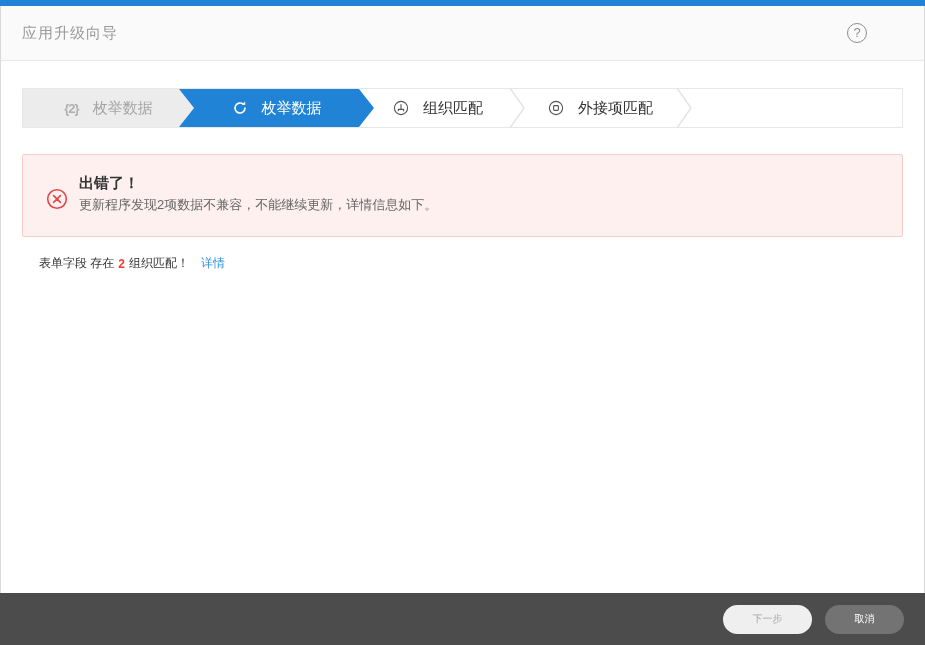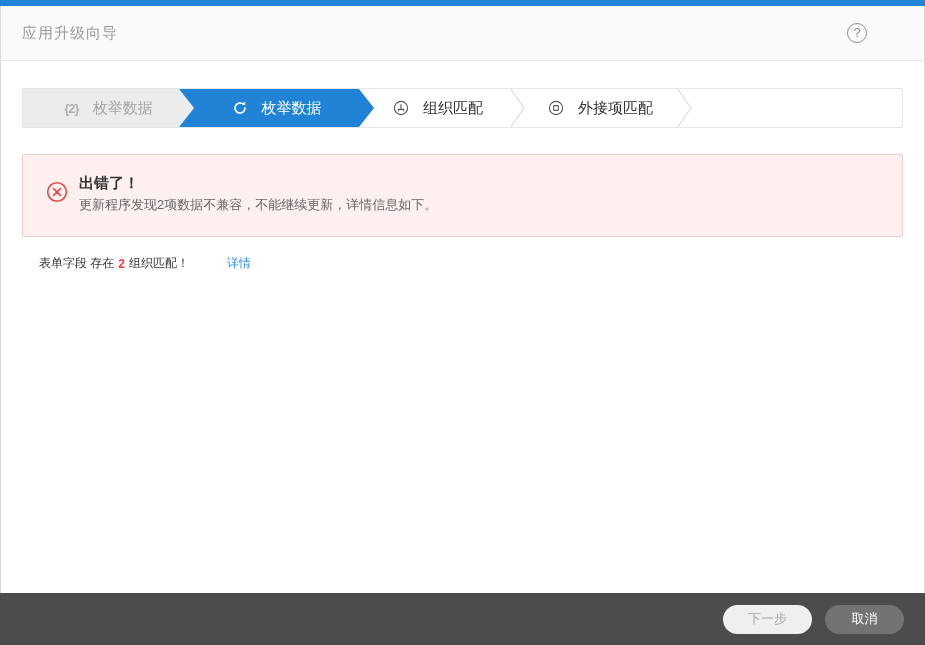--- a/index.html
+++ b/index.html
@@ -35,35 +35,35 @@
       clip-path: polygon(0 0, calc(100% - 15px) 0, 100% 50%, calc(100% - 15px) 100%, 0 100%, 15px 50%); }
   .step--p3 { width: 158px; margin-left: -15px; z-index: 1; }
   .step--p4 { width: 222px; z-index: 1; }
   .step--p5 { width: 167px; z-index: 1; }
   .chev { position: absolute; right: -8px; top: -1px; width: 16px; height: 40px; pointer-events: none; }
   .sicon { display: inline-flex; align-items: center; justify-content: center; }
   .enum-glyph { font-size: 13px; letter-spacing: -1px; font-weight: bold; opacity: .85; }
 
   
   .alert { margin-top: 26px; background: #fdf0ef; border: 1px solid #f6cdc9; border-radius: 2px;
-           padding: 17px 20px 22px 23px; display: flex; align-items: center; }
+           padding: 17px 20px 22px 23px; display: flex; align-items: flex-end; }
   .alert-icon { flex: none; margin-top: 1px; }
   .alert-body { margin-left: 11px; }
   .alert-title { font-size: 15px; font-weight: bold; color: #333; line-height: 22px; }
   .alert-msg { margin-top: 2px; font-size: 13px; color: #666; }
 
   
   .issue-row { margin: 18px 0 0 17px; font-size: 12px; color: #333; display: flex; align-items: center; }
   .issue-count { color: #f23c3c; font-weight: bold; padding: 0 4px; }
-  .detail-link { color: #2f8fde; margin-left: 38px; cursor: pointer; text-decoration: none; }
+  .detail-link { color: #2f8fde; margin-left: 12px; cursor: pointer; text-decoration: none; }
 
   
   .footer { height: 52px; flex: none; background: #4c4c4c; display: flex; align-items: center;
             justify-content: flex-end; padding-right: 21px; }
-  .btn { height: 29px; border: none; border-radius: 15px; font-size: 13px;
+  .btn { height: 29px; border: none; border-radius: 15px; font-size: 10px;
          font-family: inherit; cursor: pointer; }
   .btn-next { width: 89px; background: #efefef; color: #a6a6a6; margin-right: 13px; }
   .btn-cancel { width: 79px; background: #737373; color: #ffffff; }
 </style>
 </head>
 <body>
 
 <div class="window">
 
   <div class="topbar"></div>

